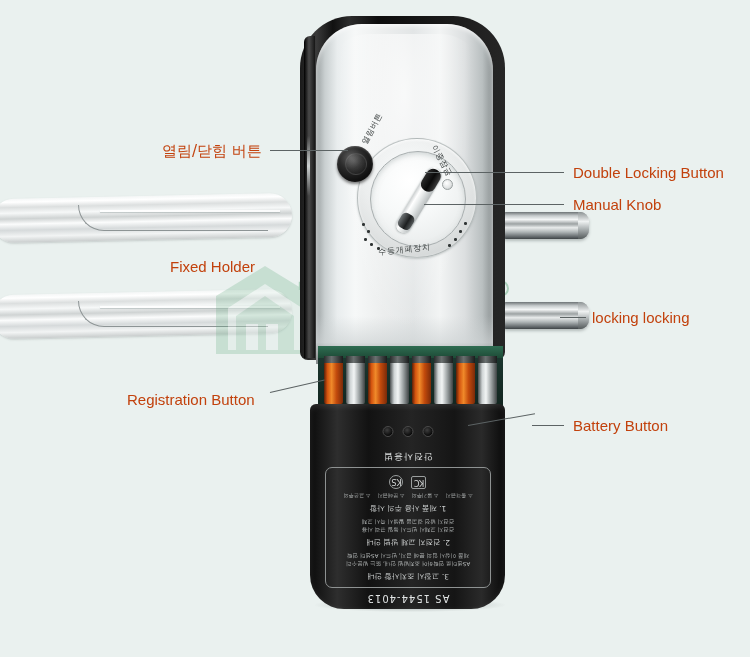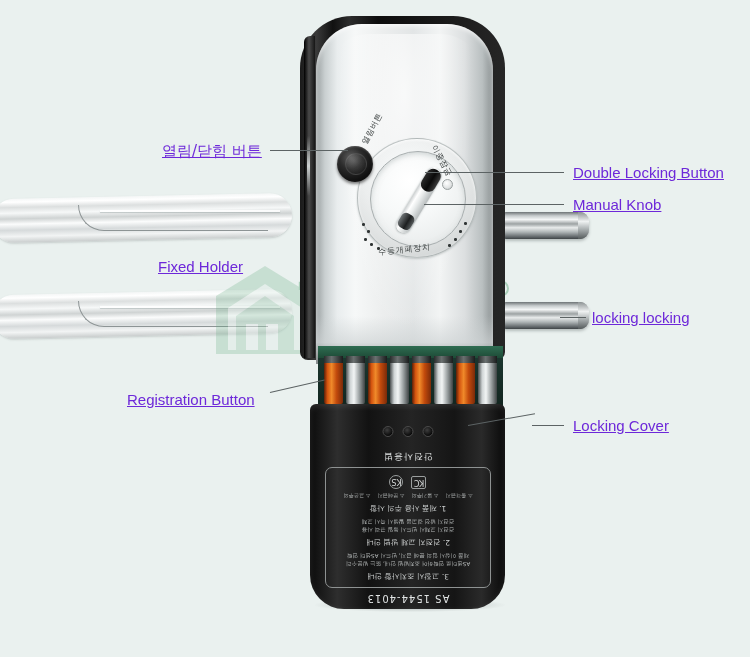--- a/index.html
+++ b/index.html
@@ -311,39 +311,38 @@
     border-radius: 0 9px 9px 0;
     background: linear-gradient(180deg,#8d9394,#eef1f1 35%,#aeb4b5 62%,#555b5c);
   }
   .bolt-1 { left: 503px; top: 212px; }
   .bolt-2 { left: 503px; top: 302px; }
 
   
   .callout {
     position: absolute;
     font-size: 15px;
-    color: #6d28d9;
+    color: #c2410c;
     white-space: nowrap;
     z-index: 20;
-    text-decoration: underline;
   }
   .callout.kr { font-family: "DejaVu Sans", sans-serif; font-size: 15px; }
   .leader {
     position: absolute;
     height: 1px;
     background: #5c6364;
     z-index: 19;
   }
   .leader.diag {
     height: 1px;
     transform-origin: left center;
   }
 
   .lbl-open-btn      { left: 162px; top: 142px; }
-  .lbl-fixed-holder  { left: 158px; top: 258px; }
+  .lbl-fixed-holder  { left: 170px; top: 258px; }
   .lbl-registration  { left: 127px; top: 391px; }
   .lbl-double-lock   { left: 573px; top: 164px; }
   .lbl-manual-knob   { left: 573px; top: 196px; text-align: right; }
   .lbl-locking-dev   { left: 592px; top: 309px; }
   .lbl-battery-cover { left: 573px; top: 417px; }
 
   .ld-open      { left: 270px; top: 150px; width: 78px; }
   .ld-reg       { left: 270px; top: 392px; width: 56px; transform: rotate(-13deg); transform-origin: left center; }
   .ld-double    { left: 532px; top: 172px; width: 32px; }
   .ld-double-2  { left: 425px; top: 172px; width: 110px; }
@@ -481,15 +480,15 @@
   <div class="leader ld-locking"></div>
   <div class="leader ld-battery"></div>
   <div class="leader ld-battery-2 diag"></div>
 
   <div class="callout kr lbl-open-btn">열림/닫힘 버튼</div>
   <div class="callout lbl-fixed-holder">Fixed Holder</div>
   <div class="callout lbl-registration">Registration Button</div>
   <div class="callout lbl-double-lock">Double Locking Button</div>
   <div class="callout lbl-manual-knob">Manual Knob</div>
   <div class="callout lbl-locking-dev">locking locking</div>
-  <div class="callout lbl-battery-cover">Locking Cover</div>
+  <div class="callout lbl-battery-cover">Battery Button</div>
 
 </div>
 
 </body></html>

